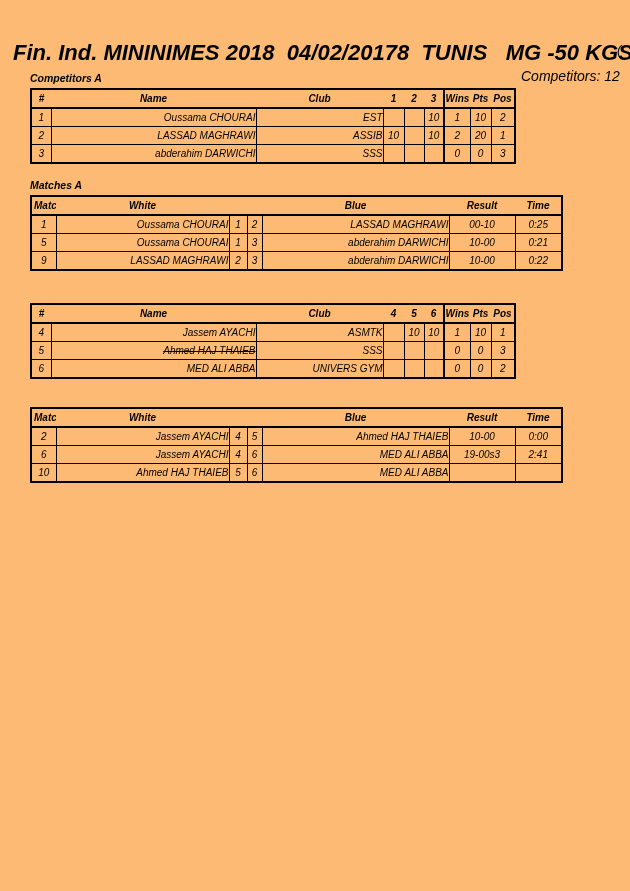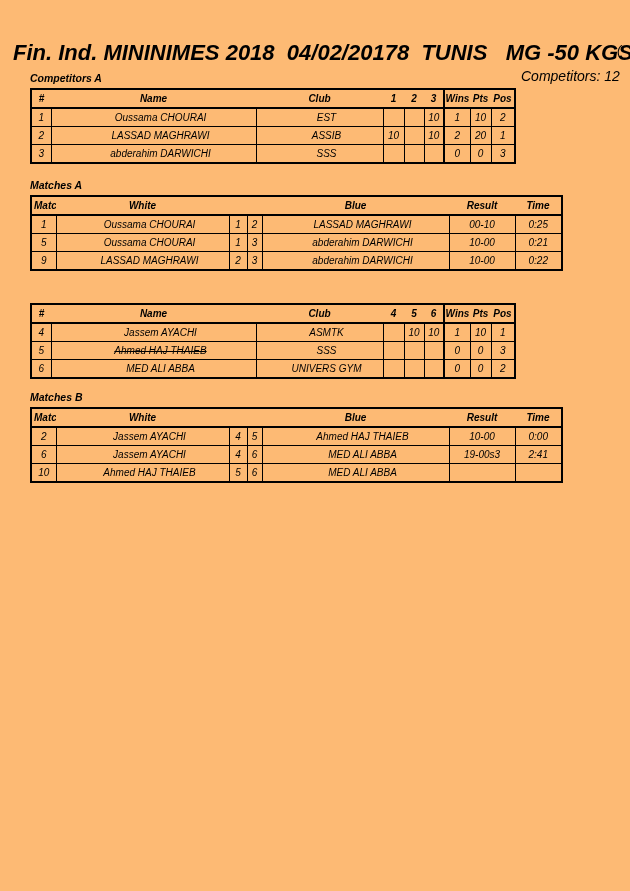--- a/index.html
+++ b/index.html
@@ -24,21 +24,21 @@
     border:2px solid #000;
   }
   .comp  { left:30px; width:484px; }
   .match { left:30px; width:531px; }
 
   th, td { height:17px; padding:0; overflow:hidden; white-space:nowrap; font-weight:normal; }
   td { border:1px solid #000; }
   thead th { border:none; border-bottom:2px solid #000; font-weight:bold; }
   .sepL { border-left:2px solid #000 !important; }
   .c { text-align:center; }
-  .l { text-align:center; padding-left:14px; }
+  .l { text-align:right; padding-left:14px; }
   .hl { text-align:left; padding-left:2px; }
   .struck { text-decoration:line-through; }
 </style>
 </head>
 <body>
 
 <div class="page">
 
   <div class="title">Fin. Ind. MININIMES 2018  04/02/20178  TUNIS   MG -50 KGS</div>
   <div class="paren">(</div>
@@ -214,21 +214,20 @@
         <td class="c"></td>
         <td class="c"></td>
         <td class="c"></td>
         <td class="c sepL">0</td>
         <td class="c">0</td>
         <td class="c">2</td>
       </tr>
     </tbody>
   </table>
 
-  <div class="caption cap-match" style="top:391px">Matches B</div>
   <table class="match" style="top:407px">
     <colgroup>
         <col style="width:25px">
         <col style="width:173px">
         <col style="width:18px">
         <col style="width:15px">
         <col style="width:187px">
         <col style="width:66px">
         <col style="width:47px">
       </colgroup>

